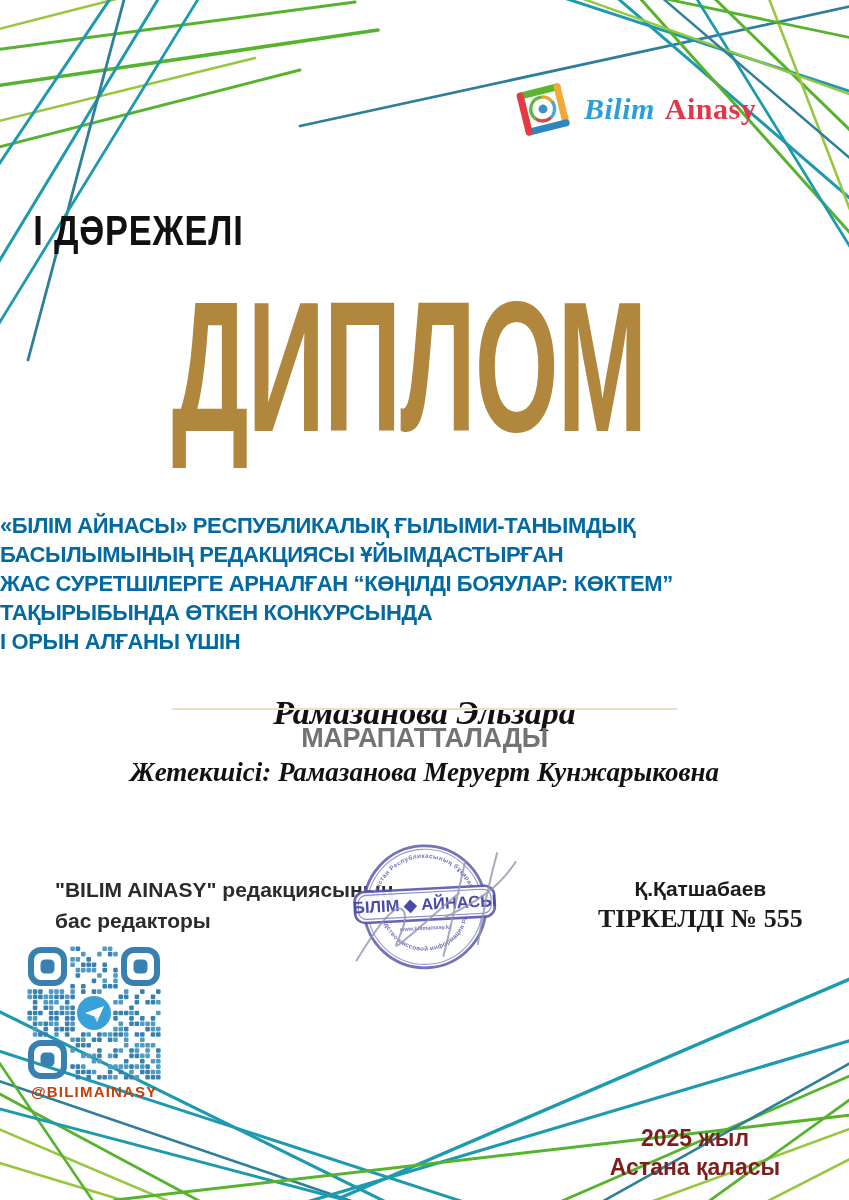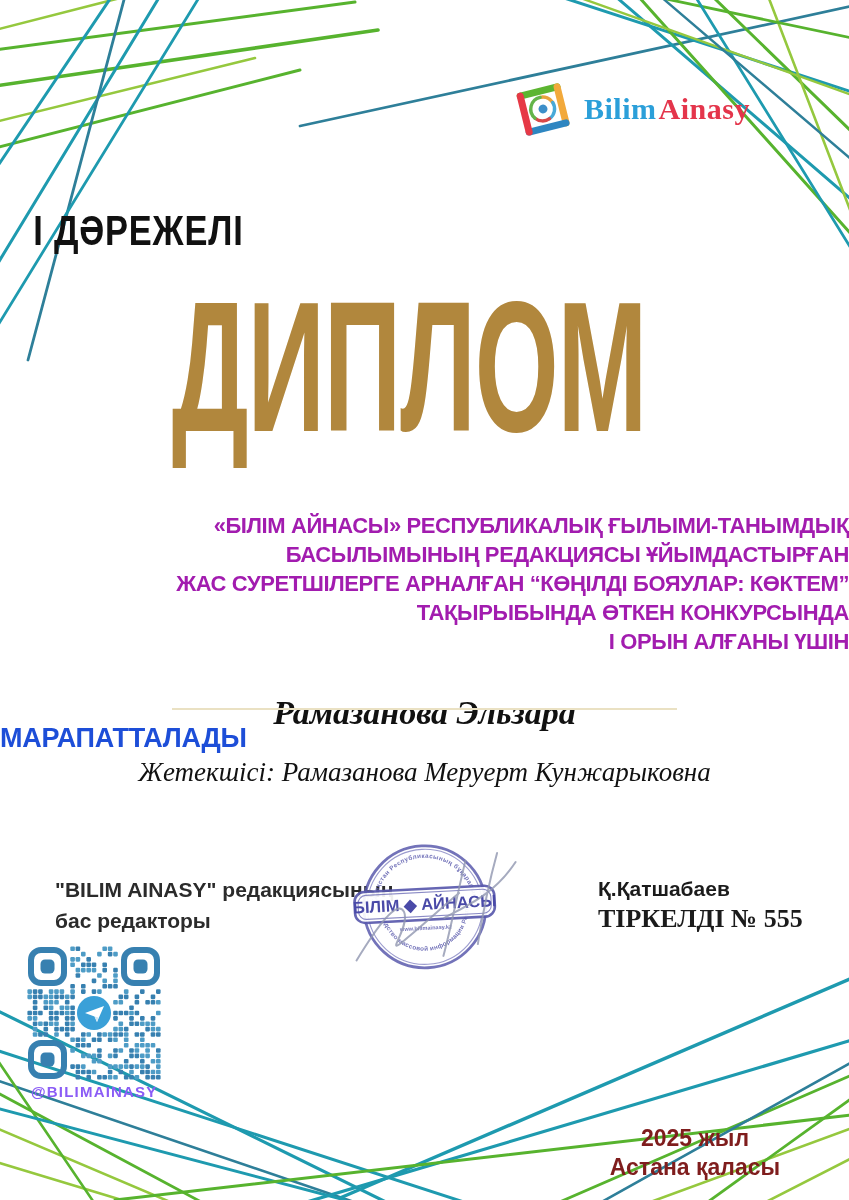--- a/index.html
+++ b/index.html
@@ -3,54 +3,54 @@
 <meta charset="utf-8">
 <style>
   html,body{margin:0;padding:0;background:#e9e9e9;}
   .page{position:relative;width:849px;height:1200px;margin:0 auto;background:#ffffff;overflow:hidden;
         font-family:"Liberation Sans",sans-serif;}
   .decor{position:absolute;inset:0;z-index:0;}
   .content{position:absolute;inset:0;z-index:1;}
 
   .logo{position:absolute;top:78px;left:512px;display:flex;align-items:center;gap:10px;}
   .logo-text{font-family:"Liberation Serif",serif;font-weight:bold;font-size:30px;letter-spacing:.5px;}
-  .logo-bilim{color:#2b9fd9;margin-right:2px;}
+  .logo-bilim{color:#2b9fd9;margin-right:10px;font-style:italic;}
   .logo-ainasy{color:#e4354b;}
 
   .degree{position:absolute;top:206px;left:0;width:100%;text-align:left;padding-left:7px;}
   .degree span{display:inline-block;font-size:43px;font-weight:bold;color:#111;
                transform:scaleX(.8);transform-origin:center;white-space:nowrap;letter-spacing:1px;}
 
   .title{position:absolute;top:284px;left:0;width:100%;height:165px;line-height:165px;}
   .title span{display:inline-block;font-size:186px;font-weight:bold;color:#b1873d;
               transform:scaleX(.58);transform-origin:center;white-space:nowrap;letter-spacing:-2px;}
 
-  .bodytext{position:absolute;top:511px;left:0;width:100%;text-align:right;color:#a21caf;}
+  .bodytext{position:absolute;top:511px;left:0;width:100%;text-align:left;color:#0369a1;}
   .bodytext div{font-size:22px;font-weight:bold;line-height:29px;letter-spacing:-.4px;white-space:nowrap;}
 
   .name{position:absolute;top:666px;left:0;width:100%;text-align:center;
         font-family:"Liberation Serif",serif;font-style:italic;font-weight:bold;font-size:34px;color:#111;margin-top:28px;}
   .name-underline{position:absolute;top:708px;left:172px;width:505px;border-bottom:2.5px solid #eae1c3;}
 
-  .award{position:absolute;top:723px;left:0;width:100%;text-align:left;
-         font-size:27px;font-weight:bold;color:#1d4ed8;letter-spacing:-.3px;}
+  .award{position:absolute;top:723px;left:0;width:100%;text-align:center;
+         font-size:27px;font-weight:bold;color:#737373;letter-spacing:-.3px;}
 
   .supervisor{position:absolute;top:757px;left:0;width:100%;text-align:center;
-              font-family:"Liberation Serif",serif;font-style:italic;font-weight:normal;font-size:27px;color:#111;}
+              font-family:"Liberation Serif",serif;font-style:italic;font-weight:bold;font-size:27px;color:#111;}
 
   .editor{position:absolute;top:874px;left:55px;font-size:21px;font-weight:bold;color:#2b2b2b;line-height:31px;}
   .signer{position:absolute;top:874px;left:598px;color:#1b1b1b;line-height:30px;}
-  .signer-name{font-size:21px;font-weight:bold;}
+  .signer-name{font-size:21px;font-weight:bold;text-align:center;}
   .signer-reg{font-family:"Liberation Serif",serif;font-size:26px;font-weight:bold;}
 
   .stamp-wrap{position:absolute;top:836px;left:348px;width:185px;height:148px;transform:rotate(-3deg);}
 
   .qr-wrap{position:absolute;top:946px;left:27px;width:134px;height:134px;}
   .qr-label{position:absolute;top:1083px;left:31px;font-size:15px;font-weight:bold;
-            letter-spacing:1.2px;color:#8b5cf6;}
+            letter-spacing:1.2px;color:#c2410c;}
 
   .yearblock{position:absolute;top:1124px;left:570px;width:250px;text-align:center;
              font-size:23px;font-weight:bold;color:#7f1d1d;line-height:29px;}
 </style>
 </head>
 <body>
 
 <div class="page">
 
   <svg class="decor" width="849" height="1200" viewBox="0 0 849 1200">

